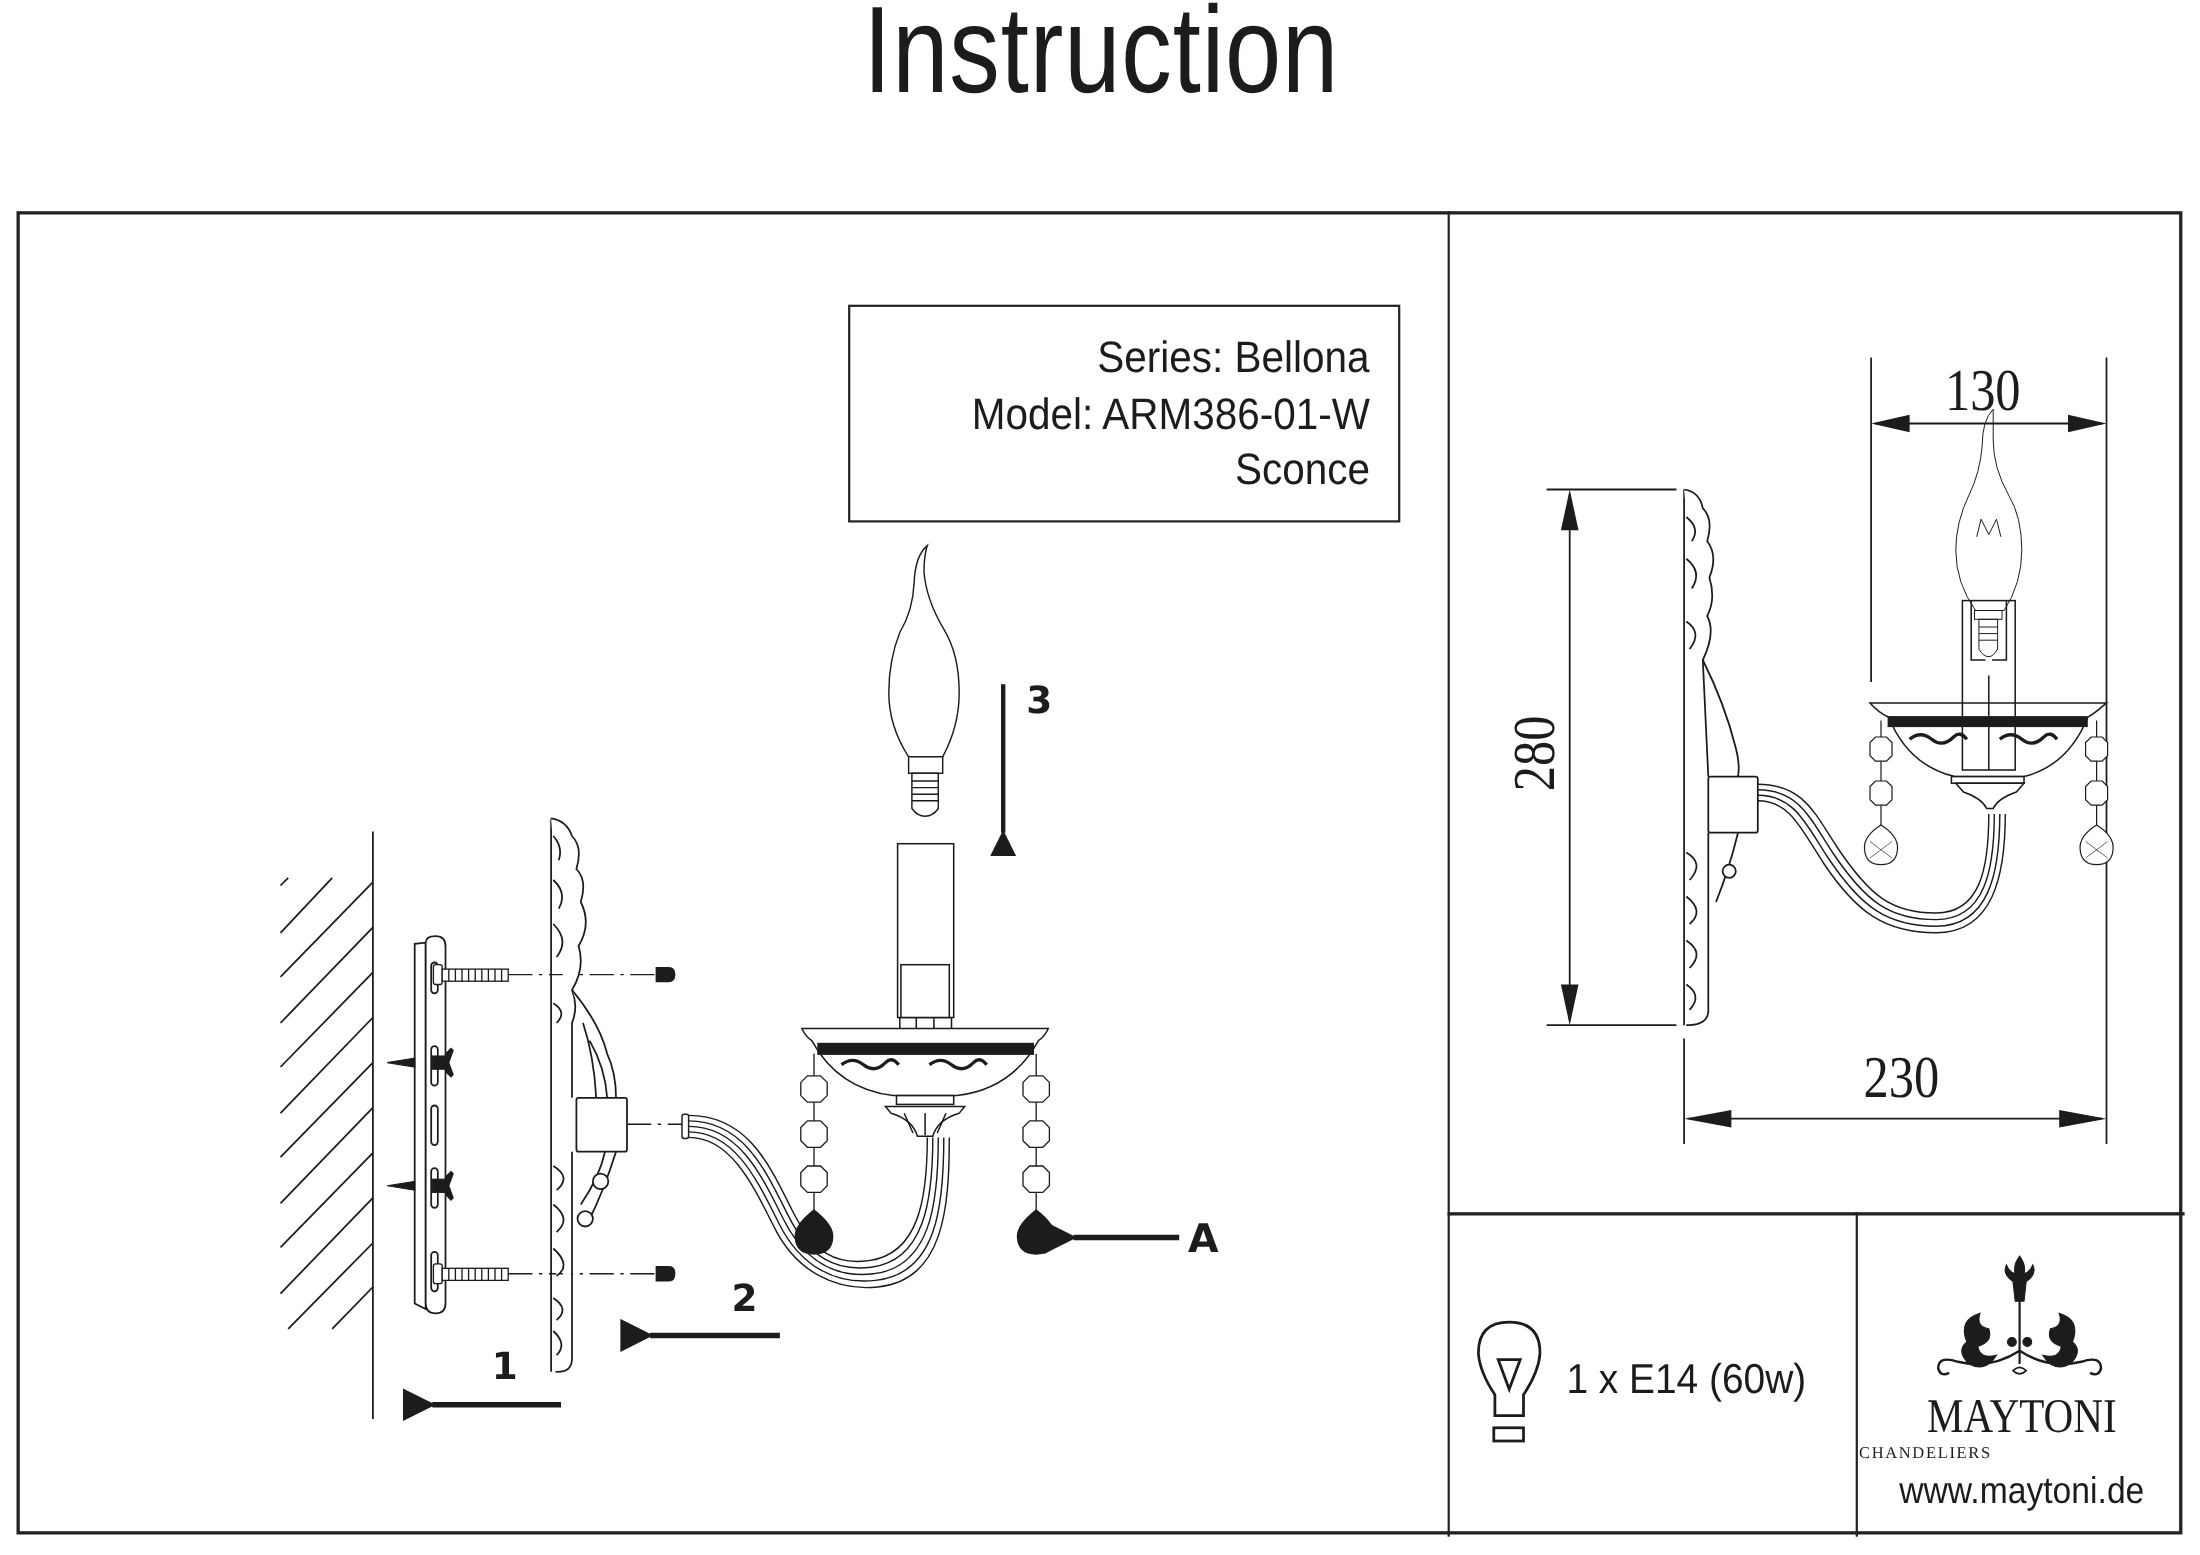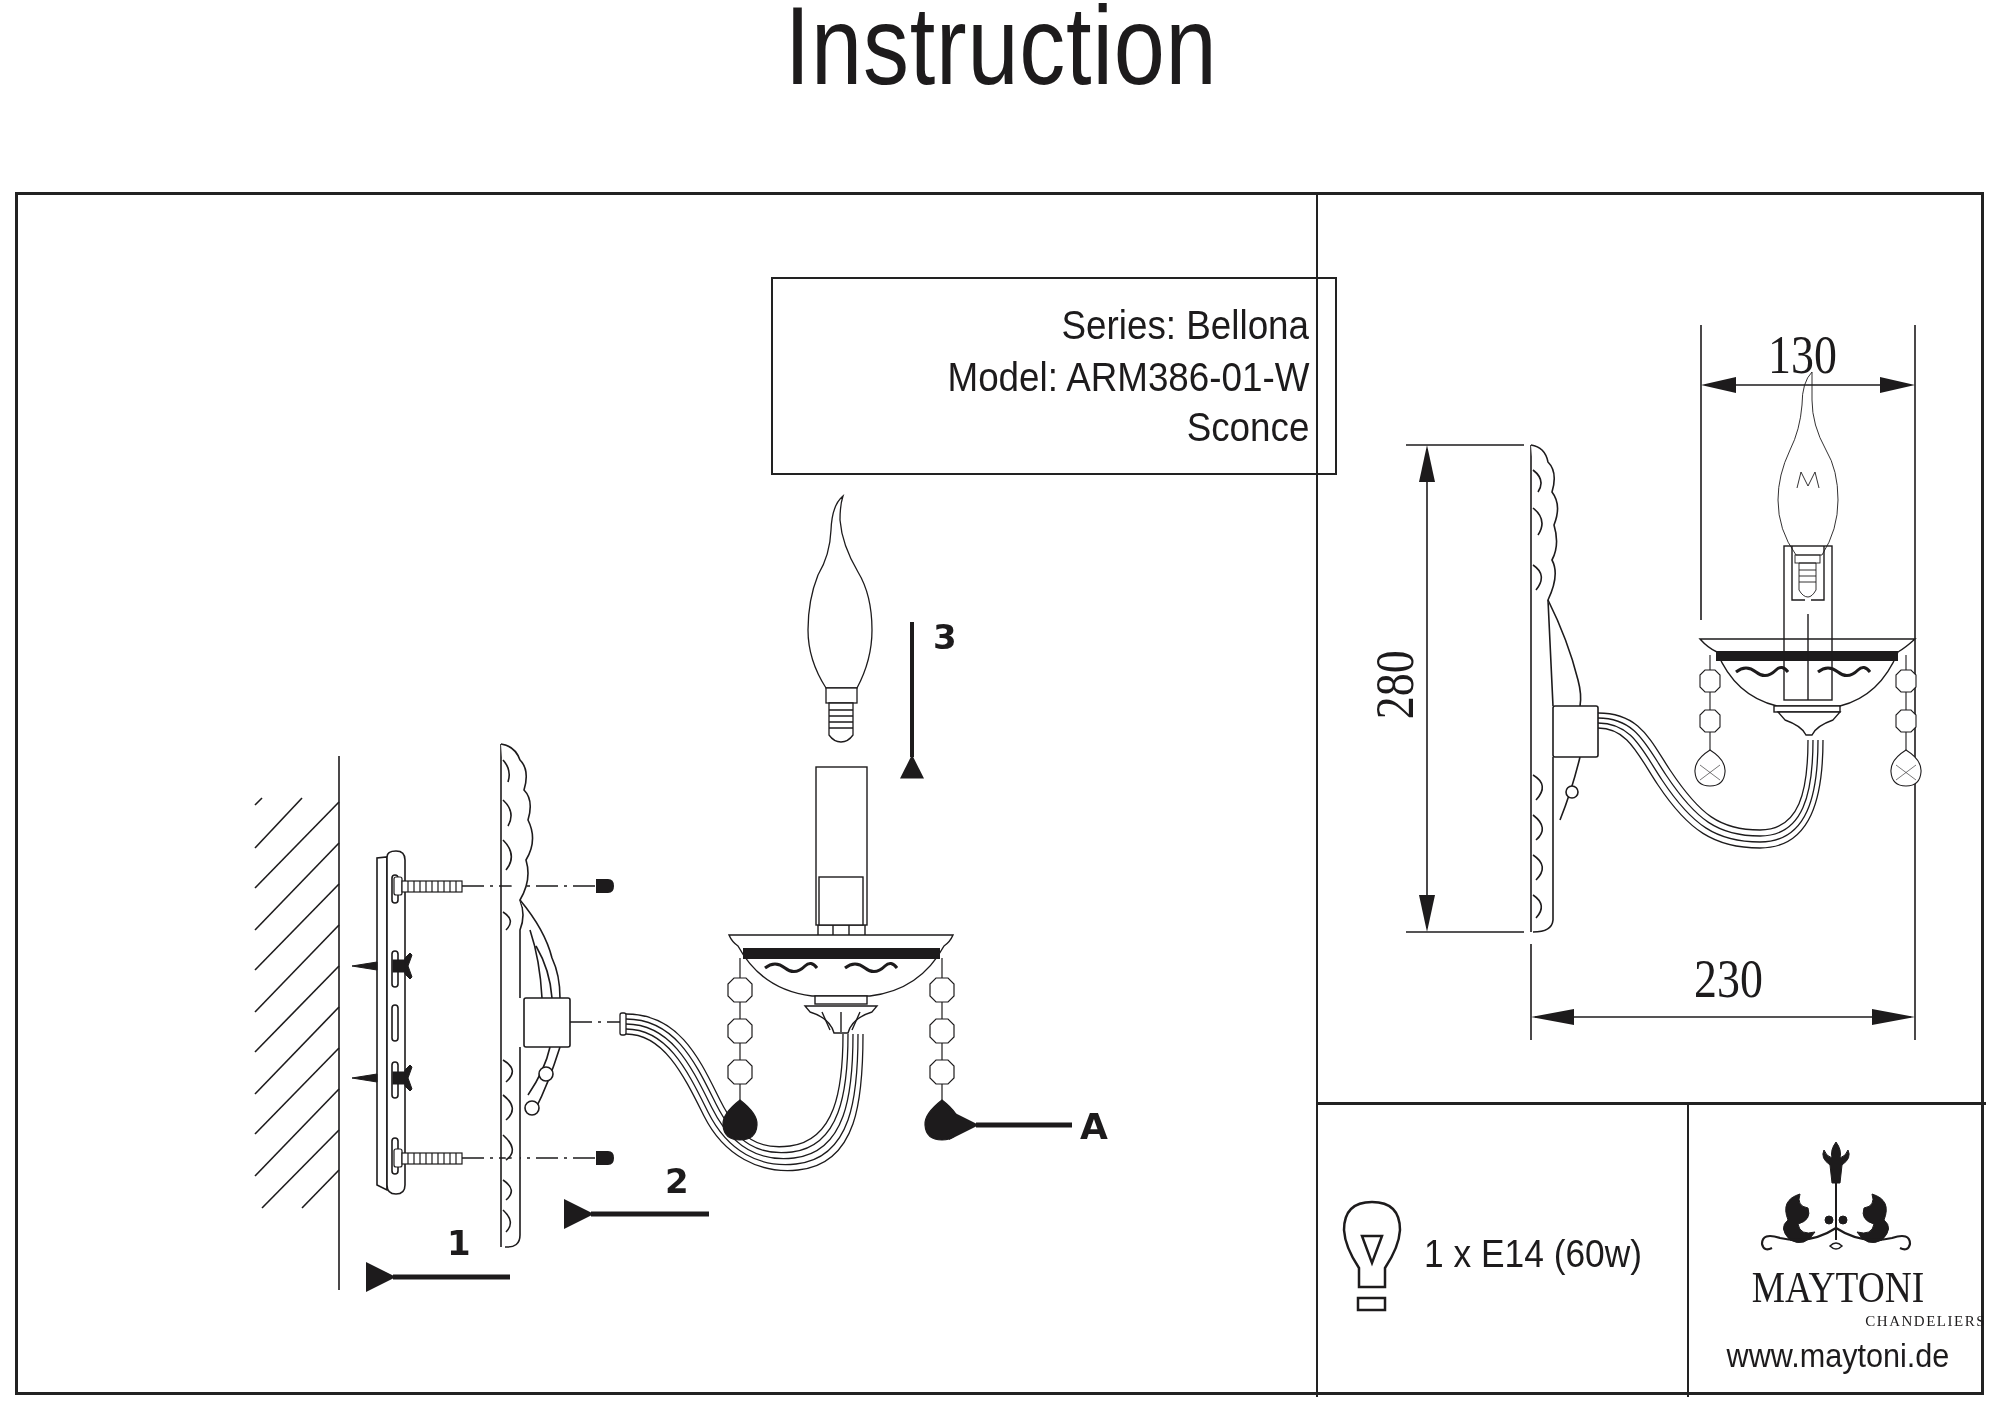--- a/index.html
+++ b/index.html
@@ -2,27 +2,27 @@
 <html><head>
 <meta charset="utf-8">
 <style>
   html, body { margin: 0; padding: 0; background: #ffffff; }
   body { width: 2000px; height: 1414px; position: relative; overflow: hidden; font-family: "Liberation Sans", sans-serif; color: #1d1b1c; }
   .abs { position: absolute; }
   #title { left: 0; width: 2000px; top: -14px; text-align: center; font-size: 112px; line-height: 120px; transform: scaleX(0.82); transform-origin: 1006px 50%; letter-spacing: 1px; }
   #frame { left: 15px; top: 192px; width: 1969px; height: 1203px; border: 3px solid #222; box-sizing: border-box; }
   .vline { background: #222; width: 2px; }
   .hline { background: #222; height: 3px; }
-  #info-box { left: 771px; top: 277px; width: 566px; height: 198px; border: 2.5px solid #222; box-sizing: border-box; }
+  #info-box { left: 771px; top: 277px; width: 502px; height: 198px; border: 2.5px solid #222; box-sizing: border-box; }
   #info-box .line { position: absolute; right: 26px; font-size: 40px; line-height: 40px; white-space: nowrap; transform: scaleX(0.92); transform-origin: right center; }
   .step { font-family: "DejaVu Sans", sans-serif; font-weight: bold; font-size: 34px; line-height: 34px; }
   .dim { font-family: "Liberation Serif", serif; font-size: 54px; line-height: 54px; transform: scaleX(0.85); }
   #spec-text { left: 1424px; top: 1232px; font-size: 38px; line-height: 44px; white-space: nowrap; transform: scaleX(0.93); transform-origin: left center; }
   #brand-name { left: 1690px; width: 296px; top: 1266px; text-align: center; font-family: "Liberation Serif", serif; font-size: 44px; line-height: 44px; letter-spacing: 0px; transform: scaleX(0.85); }
-  #brand-sub { left: 1690px; width: 296px; top: 1313px; text-align: right; font-family: "Liberation Serif", serif; font-size: 15px; line-height: 16px; letter-spacing: 1.5px; }
+  #brand-sub { left: 1690px; width: 296px; top: 1313px; text-align: left; font-family: "Liberation Serif", serif; font-size: 15px; line-height: 16px; letter-spacing: 1.5px; }
   #brand-url { left: 1690px; width: 296px; top: 1336px; text-align: center; font-size: 34px; line-height: 38px; transform: scaleX(0.9); }
   svg { position: absolute; left: 0; top: 0; }
 </style>
 </head>
 <body>
 
 <div id="title" class="abs">Instruction</div>
 
 <div id="frame" class="abs"></div>
 <div class="abs vline" style="left:1316px; top:192px; height:1205px;"></div>

